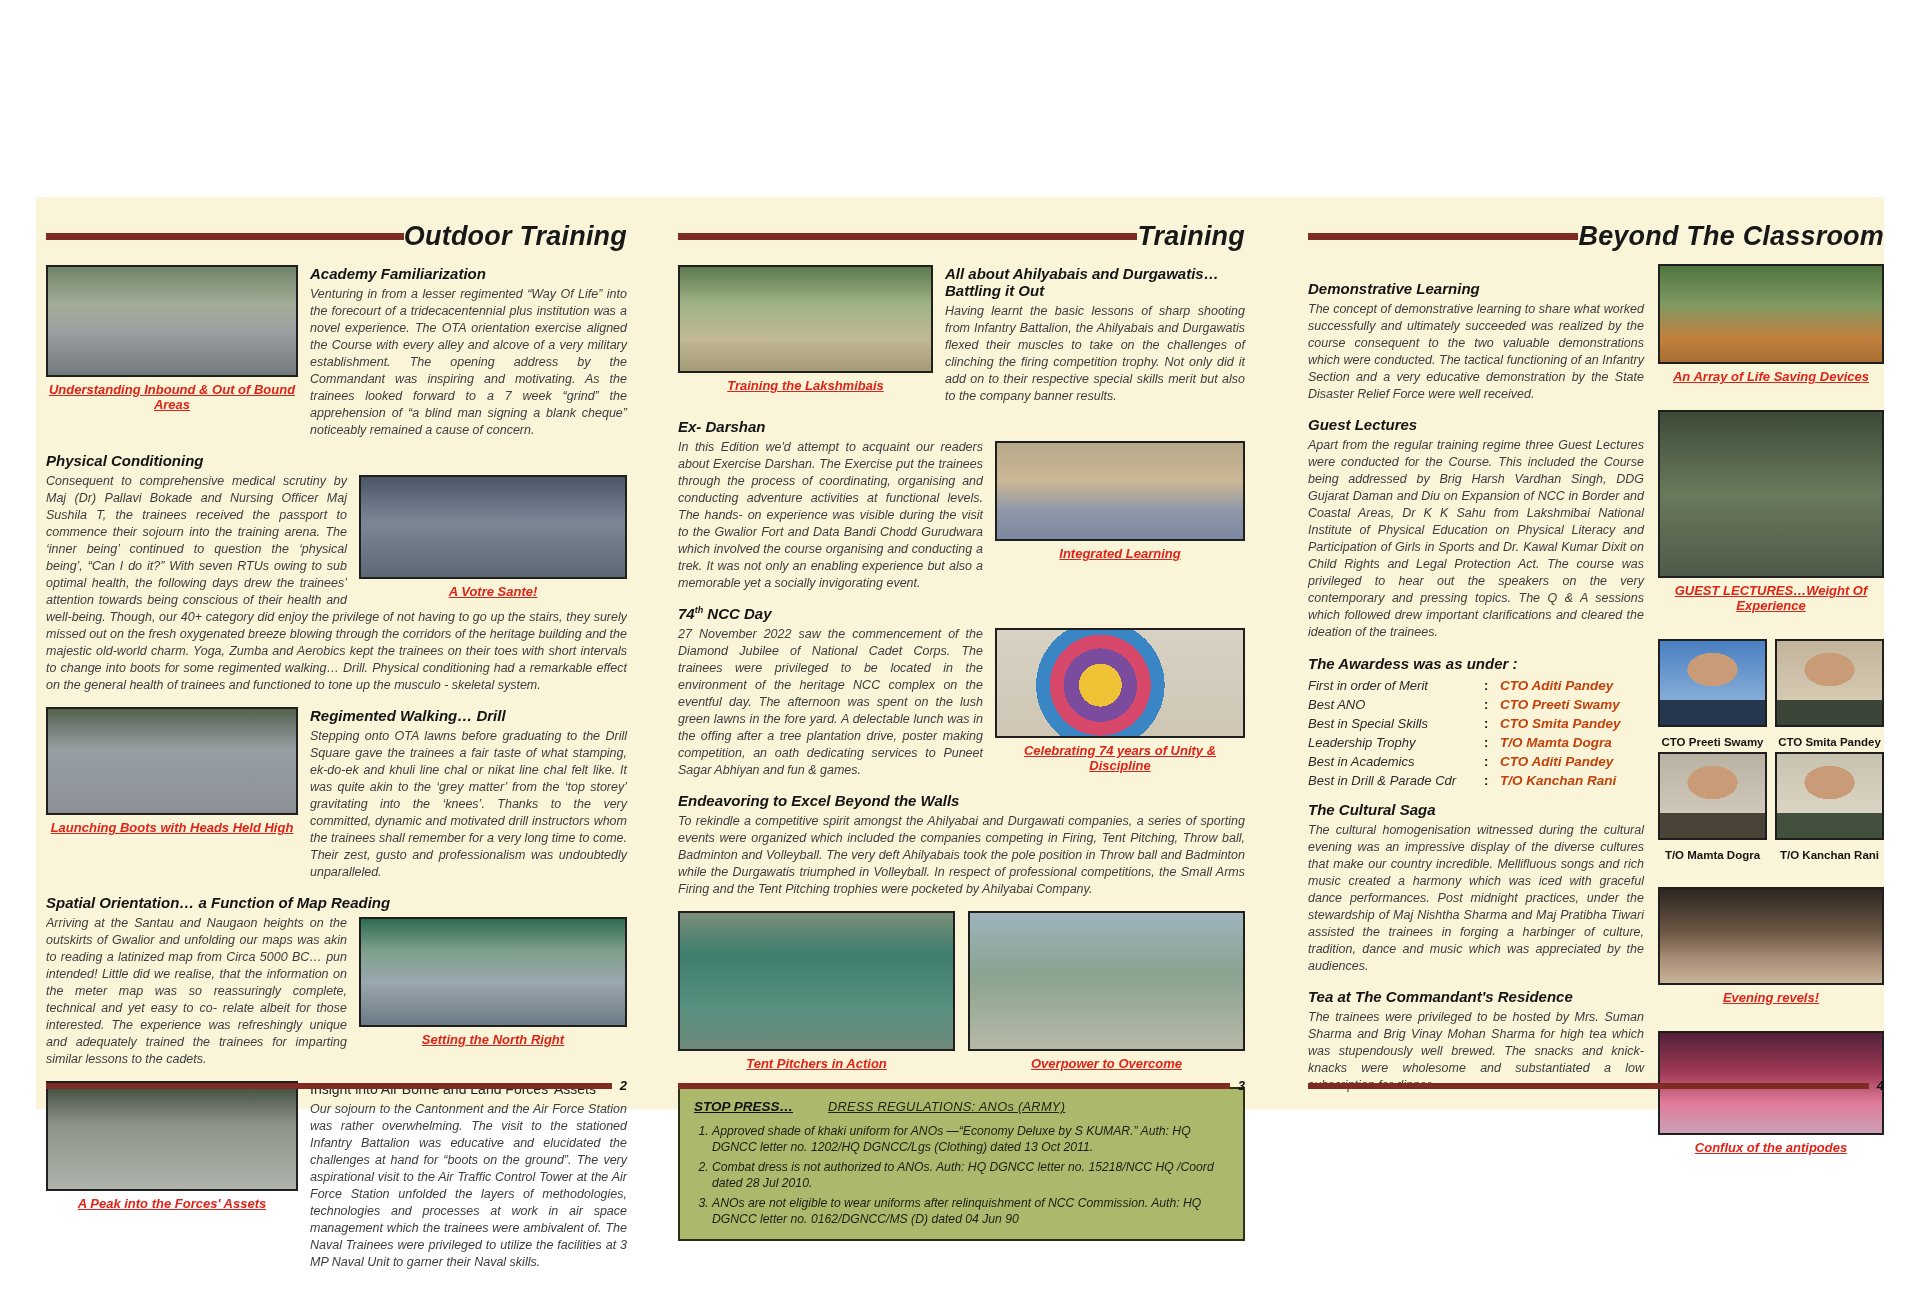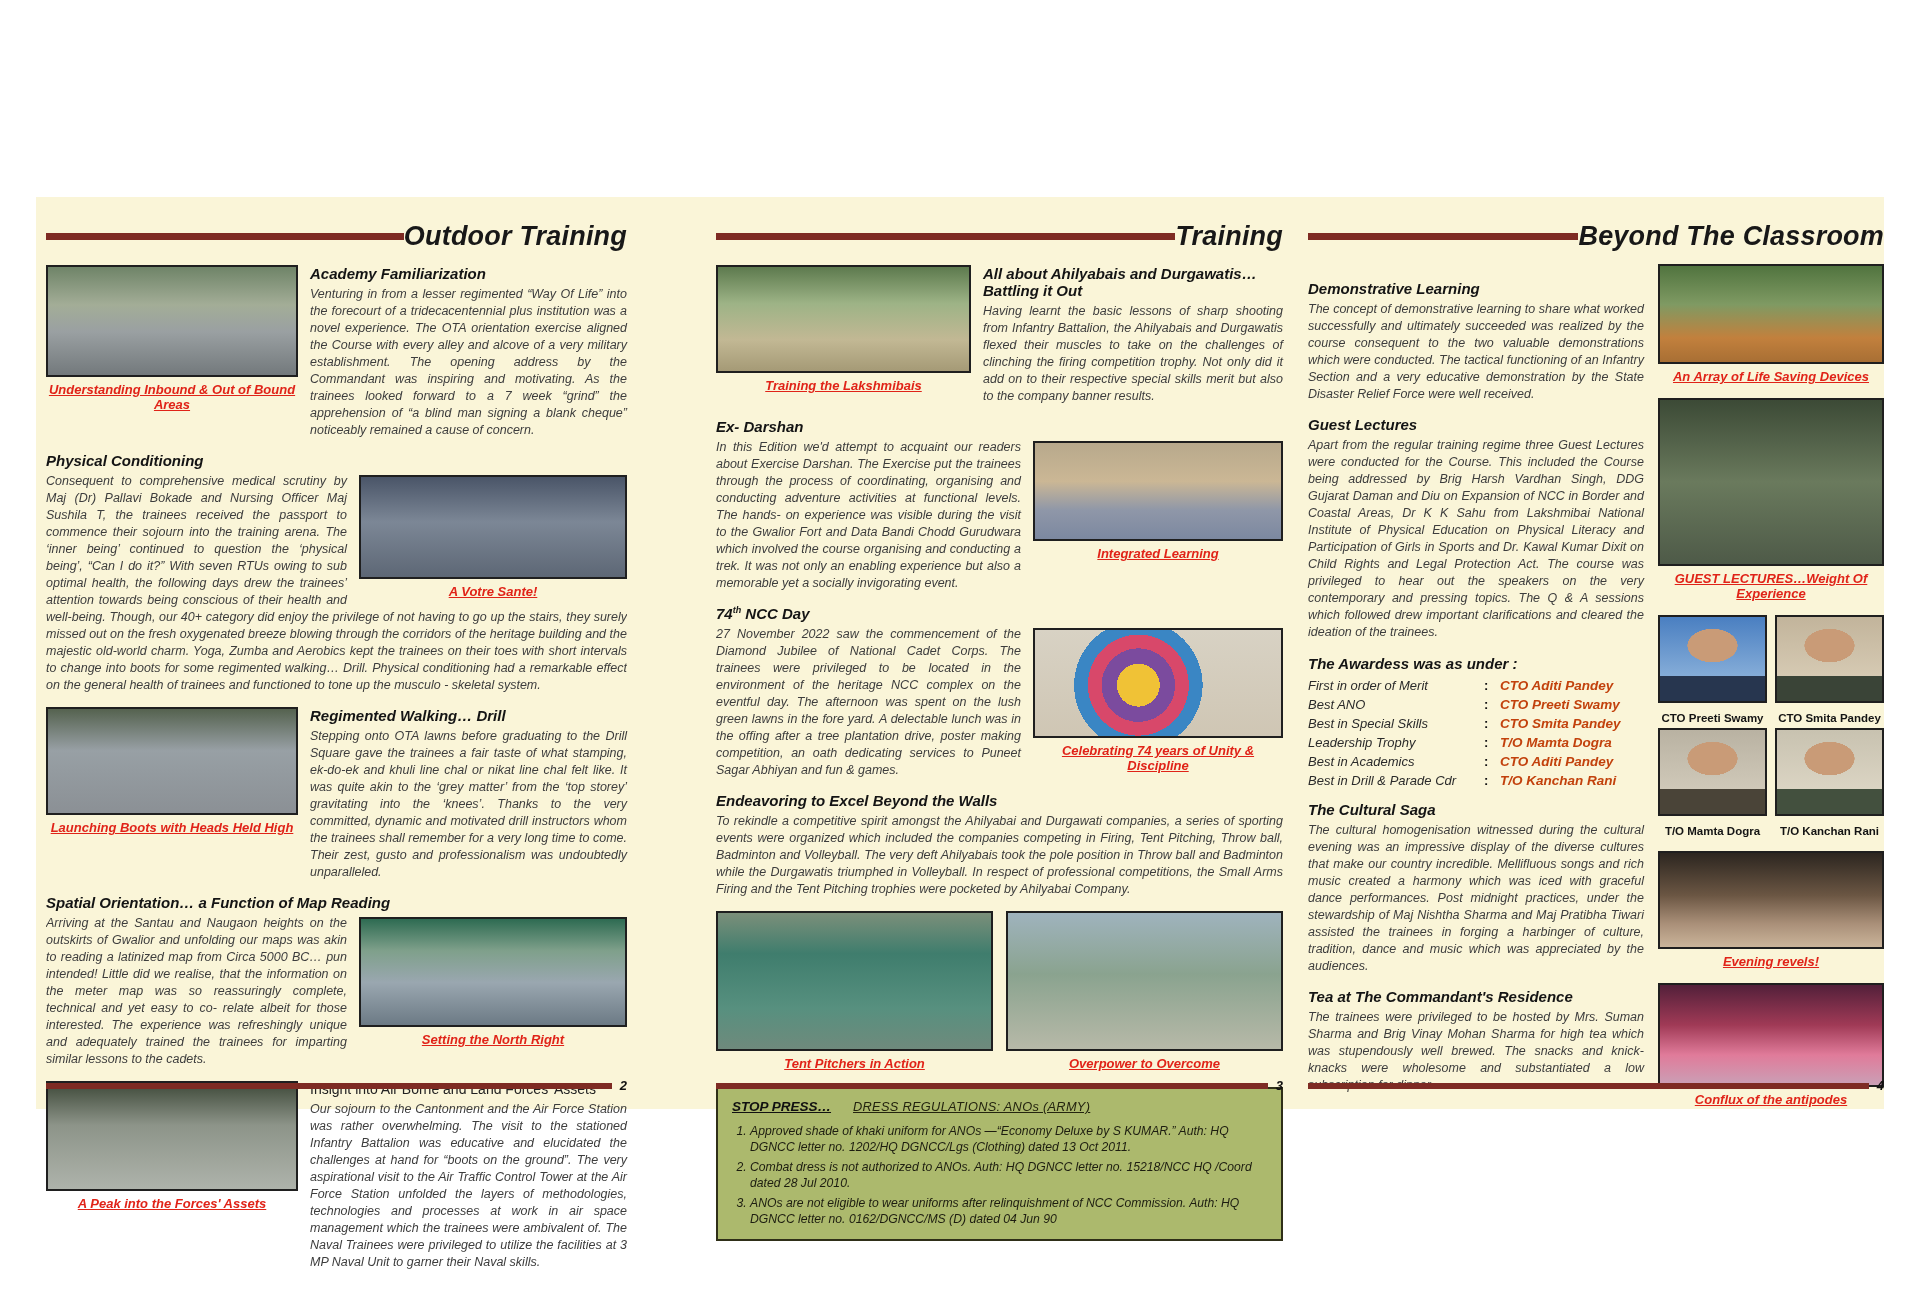--- a/index.html
+++ b/index.html
@@ -11,21 +11,21 @@
   }
   *{box-sizing:border-box}
   html,body{margin:0;padding:0}
   body{
     width:1920px;height:1313px;background:#ffffff;position:relative;
     font-family:"Liberation Sans", sans-serif;
   }
   .spread{position:absolute;left:36px;top:197px;width:1848px;height:912px;background:var(--cream)}
   .col{position:absolute;top:0;height:100%}
   .col1{left:10px;width:581px}
-  .col2{left:680px;width:567px}
+  .col2{left:642px;width:567px}
   .col3{left:1272px;width:576px}
 
   .col-header{display:flex;align-items:center;padding-top:24px}
   .hrule{flex:1;height:7px;background:var(--maroon)}
   .col-title{font-size:27px;font-weight:bold;font-style:italic;color:#181818;white-space:nowrap;letter-spacing:.2px}
 
   h3.sec{font-size:15px;font-weight:bold;font-style:italic;color:var(--ink);margin:13px 0 4px}
   h3.sec.tight{margin-top:0}
   h3.plain{font-style:normal;font-weight:500;font-size:14px;color:#222;margin:0 0 4px}
   p.body{font-size:12.5px;line-height:1.36;font-style:italic;color:var(--body);text-align:justify;margin:0}
@@ -56,30 +56,30 @@
   .ph-integrated{height:100px;background:linear-gradient(180deg,#b8a98c 0%,#cbb795 40%,#8f97a8 70%,#7c88a0 100%)}
   .ph-celebrating{height:110px;background:
     radial-gradient(circle at 42% 52%, #f0c236 0 14%, #7b4b9e 14% 24%, #d8486a 24% 33%, #3a86c4 33% 42%, rgba(0,0,0,0) 42%),
     linear-gradient(180deg,#d8d2c4 0%,#cfc6b4 100%)}
   .photos-pair{display:flex;gap:13px;margin-top:13px}
   .photos-pair figure{flex:1}
   .ph-tent{height:140px;background:linear-gradient(180deg,#7b8f7a 0%,#3f7d6d 30%,#57907f 70%,#6f8a7c 100%)}
   .ph-overpower{height:140px;background:linear-gradient(180deg,#9fb3bd 0%,#8aa38f 45%,#b7b9a8 100%)}
 
   .stoppress{margin-top:16px;background:#ACB96D;border:2px solid #2f2f18;padding:10px 14px 8px}
-  .sp-head{display:flex;gap:22px;align-items:baseline}
+  .sp-head{display:flex;gap:35px;align-items:baseline}
   .sp-label{font-weight:bold;font-style:italic;text-decoration:underline;font-size:13.5px;color:#111}
   .sp-title{font-style:italic;text-decoration:underline;font-size:12.8px;color:#24240f;letter-spacing:.3px}
   ol.sp-items{margin:9px 0 0 18px;padding:0;font-size:12.2px;font-style:italic;color:#1d1d10;line-height:1.35}
   ol.sp-items li{margin-bottom:3px}
 
   
   .col3-grid{display:flex;gap:14px;margin-top:8px}
   .c3-left{width:336px;flex:0 0 336px}
-  .c3-rail{flex:1;display:flex;flex-direction:column;gap:14px;padding-top:4px}
+  .c3-rail{flex:1;display:flex;flex-direction:column;gap:26px;padding-top:4px}
   .ph-array{height:100px;background:linear-gradient(180deg,#51743f 0%,#7f9a63 40%,#c2803d 75%,#a86f34 100%)}
   .ph-guestlect{height:168px;background:linear-gradient(180deg,#3c4a36 0%,#6a7a5d 50%,#4e5a48 100%)}
   .ph-conflux{height:104px;background:linear-gradient(180deg,#53203a 0%,#a03a56 40%,#e07b9a 70%,#caa0b6 100%)}
   .ph-evening{height:98px;background:linear-gradient(180deg,#2c2620 0%,#6b5643 45%,#a98f78 75%,#cab49a 100%)}
 
   .pgrid{display:grid;grid-template-columns:1fr 1fr;gap:4px 8px}
   .portrait{height:88px;border:2px solid #1f1f1f}
   .pt1{background:radial-gradient(ellipse 24% 20% at 50% 34%, #c99b77 0 99%, rgba(0,0,0,0) 100%),linear-gradient(to top,#27364f 0 30%,rgba(0,0,0,0) 30%),linear-gradient(#4a7fc1,#9ec0e2)}
   .pt2{background:radial-gradient(ellipse 24% 20% at 50% 34%, #c99b77 0 99%, rgba(0,0,0,0) 100%),linear-gradient(to top,#3a4437 0 30%,rgba(0,0,0,0) 30%),linear-gradient(#c2b49b,#ded3bd)}
   .pt3{background:radial-gradient(ellipse 24% 20% at 50% 34%, #c99b77 0 99%, rgba(0,0,0,0) 100%),linear-gradient(to top,#4a4438 0 30%,rgba(0,0,0,0) 30%),linear-gradient(#b9b2a2,#d9d2c2)}

